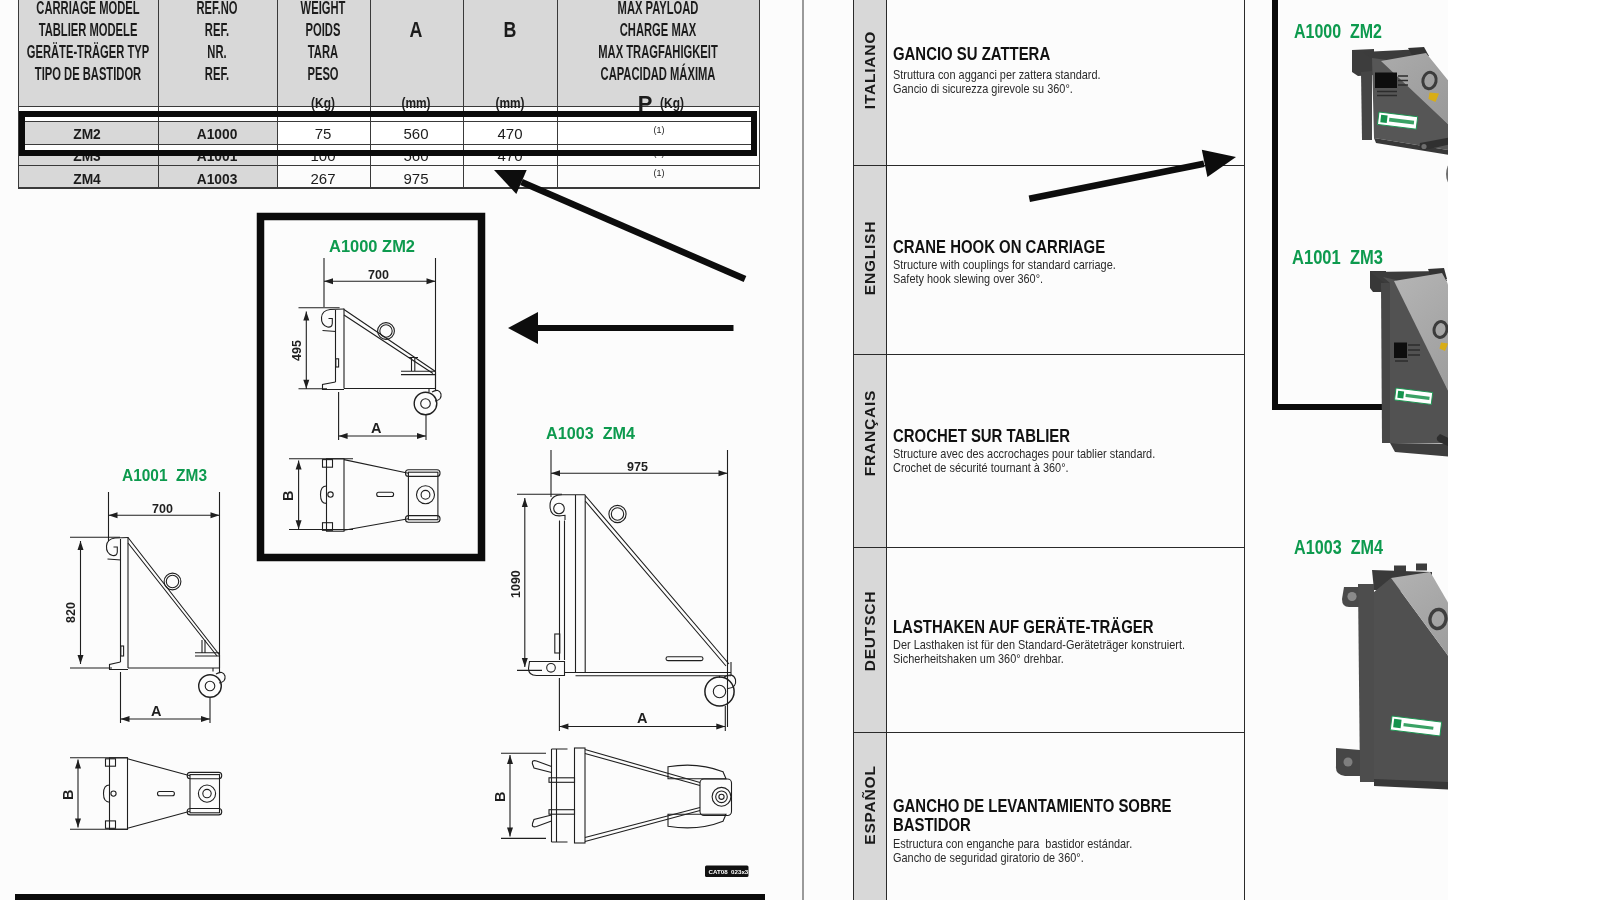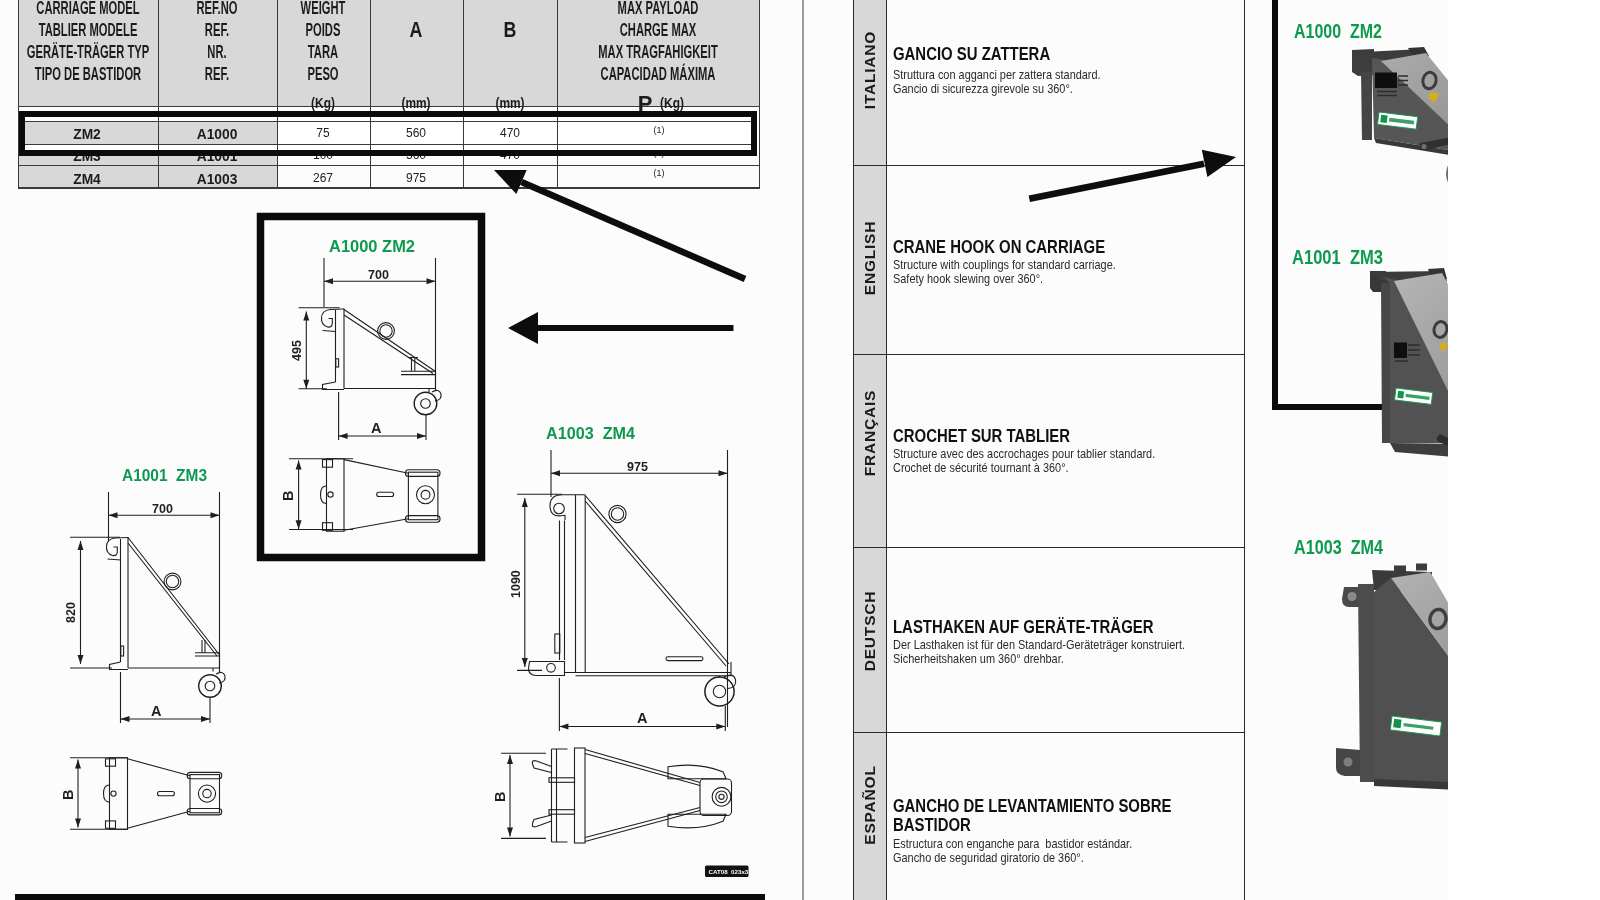--- a/index.html
+++ b/index.html
@@ -5,21 +5,21 @@
   html,body{margin:0;padding:0;}
   #page{position:relative;width:1448px;height:900px;background:#fcfcfc;overflow:hidden;
         font-family:"Liberation Sans", sans-serif;color:#1c1c1c;}
   .abs{position:absolute;}
   .vline{position:absolute;width:1.3px;background:#3a3a3a;}
   .hline{position:absolute;height:1.3px;background:#3a3a3a;}
   .hdrtxt{position:absolute;font-weight:bold;font-size:17.5px;line-height:15px;white-space:nowrap;transform:translateX(-50%) scaleX(0.64);}
   .unit{font-size:14px !important;transform:translateX(-50%) scaleX(0.85) !important;}
   .ab{font-size:21.5px !important;line-height:18px !important;transform:translateX(-50%) scaleX(0.83) !important;}
   .psym{font-size:22px !important;line-height:18px !important;transform:translateX(-50%) !important;}
-  .celltxt{position:absolute;font-size:12px;line-height:15px;white-space:nowrap;transform:translateX(-50%);}
+  .celltxt{position:absolute;font-size:15px;line-height:15px;white-space:nowrap;transform:translateX(-50%);}
   .cb{font-weight:bold;font-size:15.5px !important;transform:translateX(-50%) scaleX(0.89) !important;}
   .sup1{position:absolute;font-size:9px;transform:translateX(-50%);}
   .lhead{position:absolute;font-weight:bold;font-size:19px;line-height:19px;white-space:nowrap;color:#111;
          transform-origin:left top;transform:scaleX(0.785);}
   .lbody{position:absolute;font-size:13px;line-height:14px;white-space:nowrap;color:#2a2a2a;
          transform-origin:left top;transform:scaleX(0.84);}
   .llabel{position:absolute;font-weight:bold;font-size:15.5px;letter-spacing:0.8px;color:#1a1a1a;white-space:nowrap;
           transform:translate(-50%,-50%) rotate(-90deg);}
 </style>
 </head>

